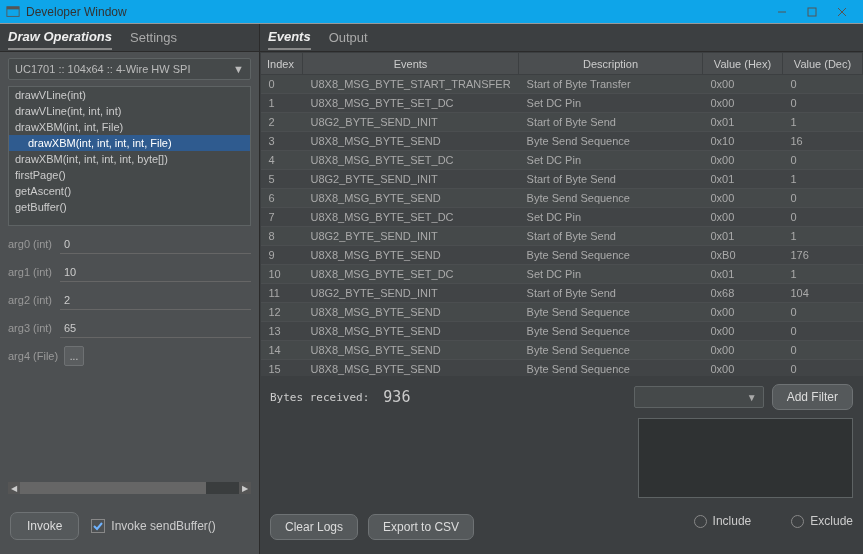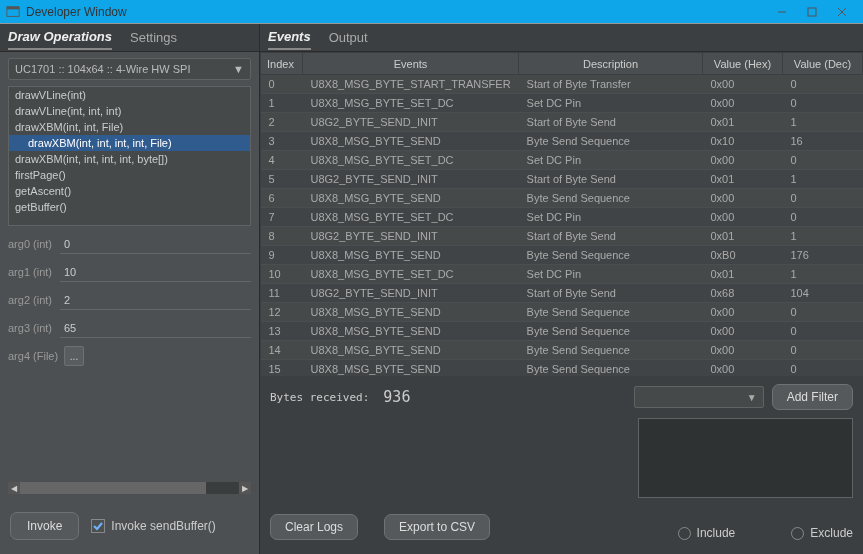--- a/index.html
+++ b/index.html
@@ -51,21 +51,21 @@
 .col-hex { width:80px; }
 .col-dec { width:80px;margin-left:45px; }
 .statrow { display:flex; align-items:center; padding:8px 10px; gap:8px; }
 .statrow .label { font-family:Consolas,monospace; font-size:11px; color:#ccc; }
 .statrow .val { font-family:Consolas,monospace; font-size:15px; color:#ccc; margin-left:6px; }
 .statrow .spacer { flex:1; }
 .filter-combo { width:130px; height:22px; background:#45494a; border:1px solid #5e6364; border-radius:2px; display:flex; align-items:center; justify-content:flex-end; padding:0 6px; }
 .filter-area { height:80px; margin:0 10px 8px 10px; display:flex; }
 .filter-area .fspace { flex:1; }
 .filter-area .flist { width:215px; background:#2f3233; border:1px solid #5e6364; }
-.right-bottom { display:flex; align-items:flex-end; padding:8px 10px 14px 10px; gap:26px; }
+.right-bottom { display:flex; align-items:flex-start; padding:8px 10px 14px 10px; gap:10px; }
 .right-bottom .spacer { flex:1; }
 </style>
 </head>
 <body>
 
 <div class="titlebar">
   <span class="tb-icon">
     <svg viewBox="0 0 16 16">
         <rect x="1" y="2" width="14" height="11" fill="none" stroke="#555" stroke-width="1"></rect>
         <rect x="1" y="2" width="14" height="3" fill="#555"></rect>

